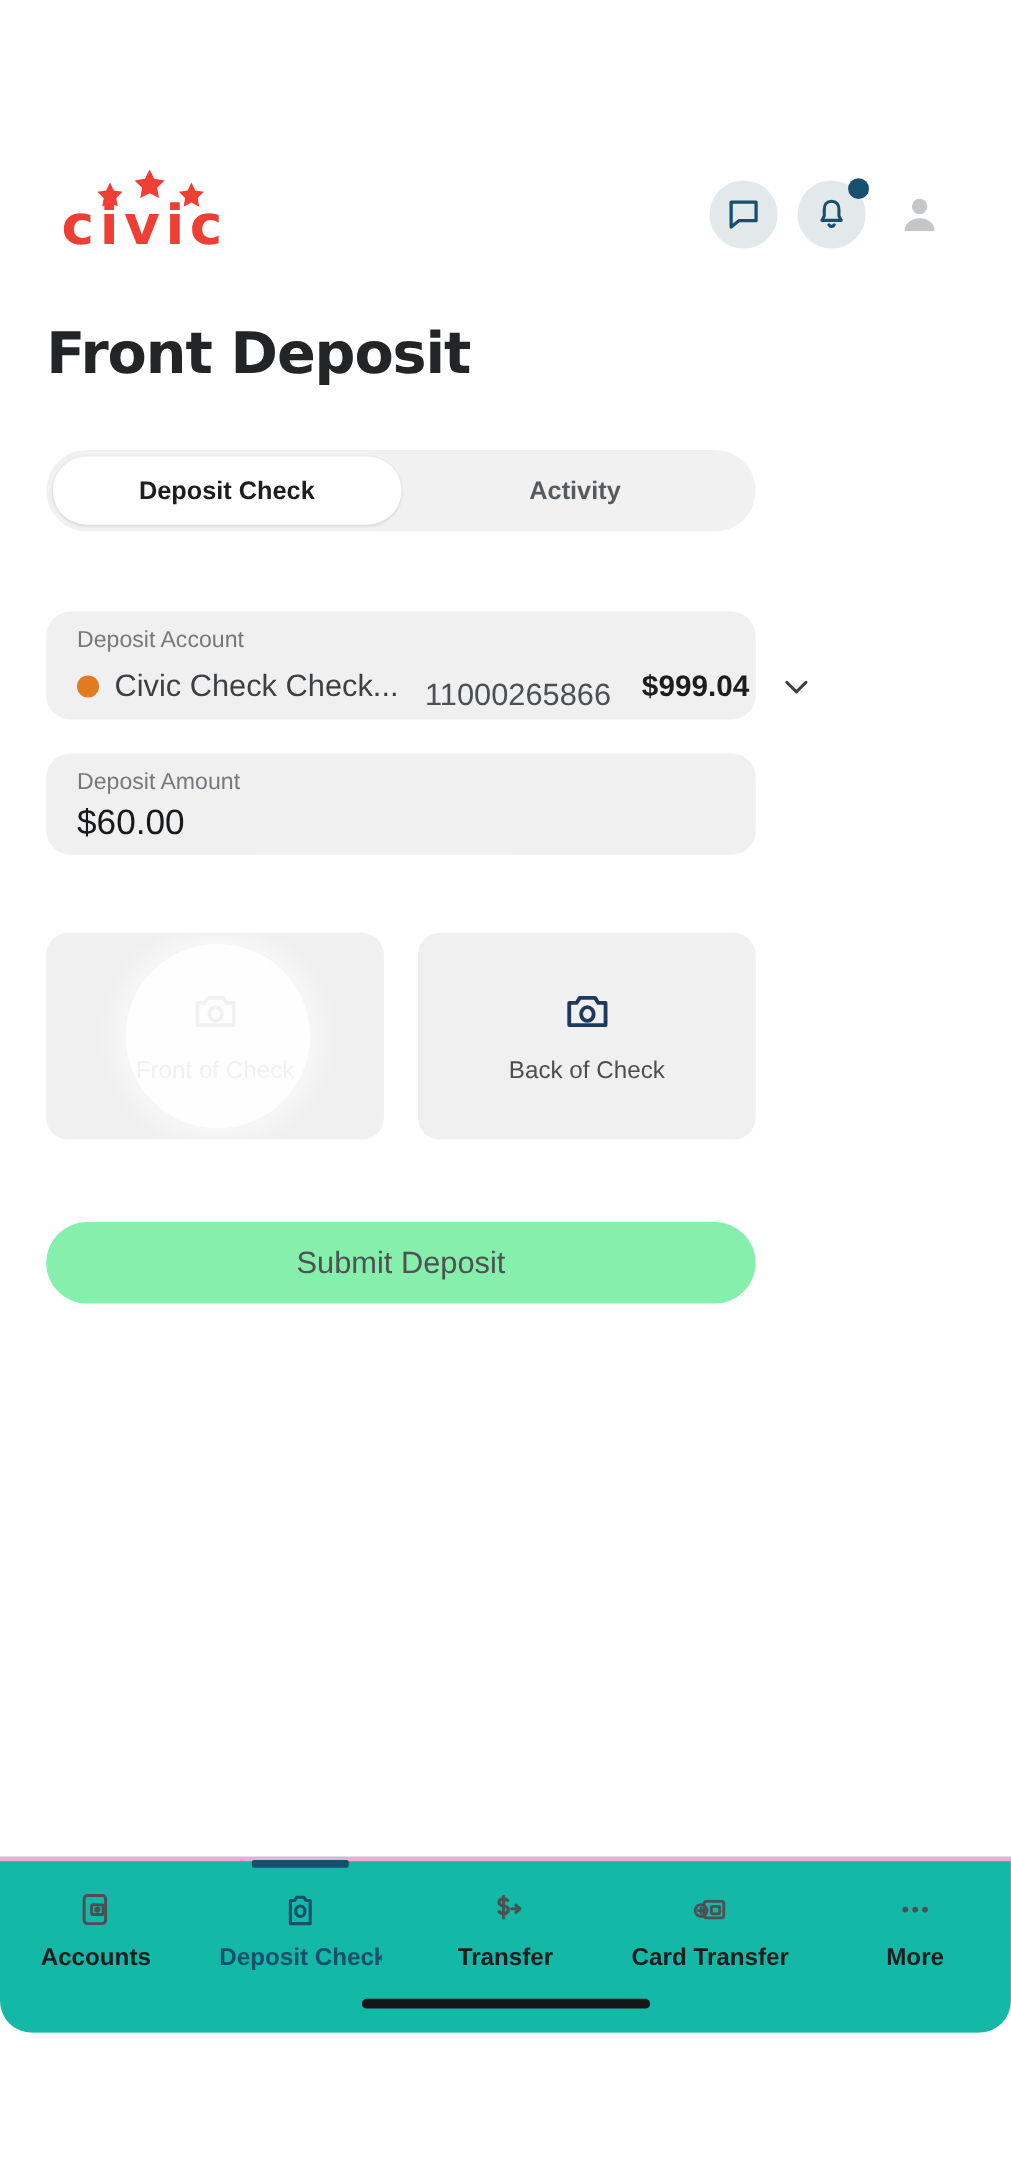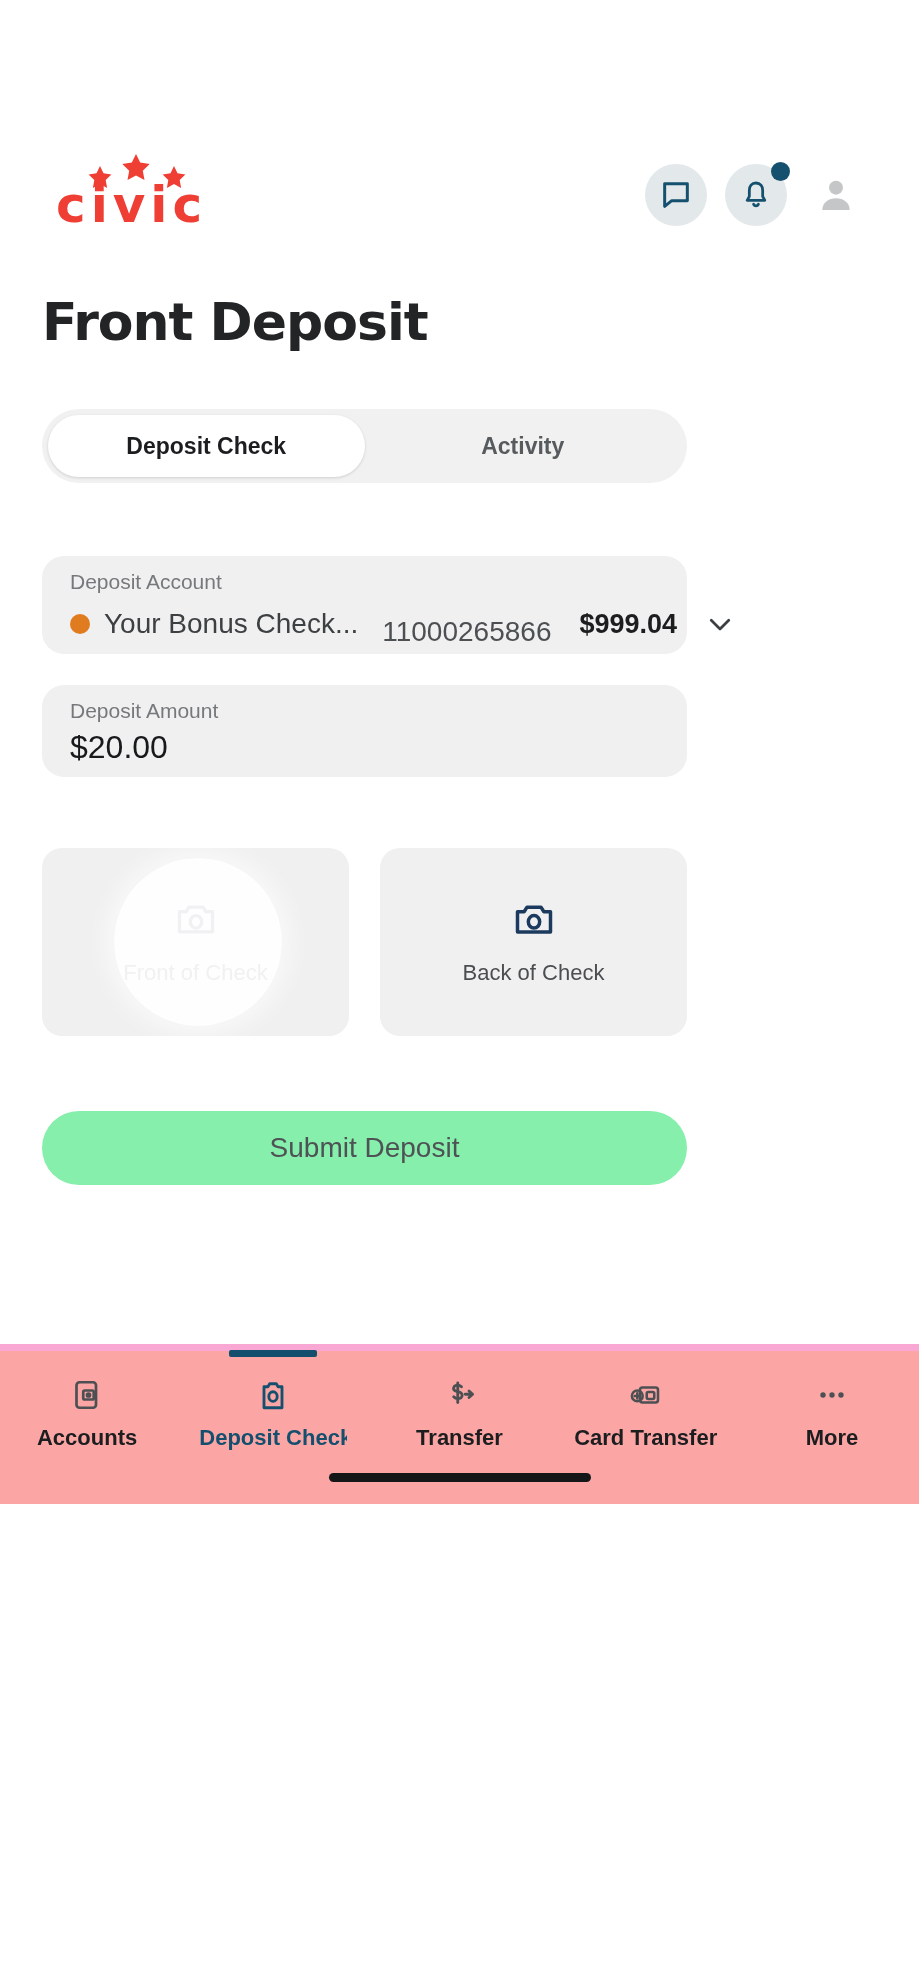--- a/index.html
+++ b/index.html
@@ -2,21 +2,21 @@
 <html><head>
 <meta charset="utf-8">
 <style>
   * { box-sizing: border-box; margin: 0; padding: 0; }
   html, body {
     width: 919px; height: 1980px;
     background: #ffffff;
     font-family: "Liberation Sans", sans-serif;
     -webkit-font-smoothing: antialiased;
   }
-  .screen { position: relative; width: 919px; height: 1504px; background: #fff; overflow: hidden; }
+  .screen { position: relative; width: 919px; height: 1848px; background: #fff; overflow: hidden; border-radius: 29px; }
 
   
   .header {
     position: absolute; left: 0; top: 140px; width: 919px; height: 110px;
     display: flex; align-items: center; justify-content: space-between;
     padding: 0 52px 0 56px;
   }
   .logo { position: relative; width: 180px; height: 90px; }
   .logo-stars { position: absolute; left: 12px; top: 4px; width: 140px; height: 34px; }
   .logo-word {
@@ -98,21 +98,21 @@
   
   #submit-btn {
     position: absolute; left: 42px; top: 1111px; width: 645px; height: 74px;
     background: #86efac; border: none; border-radius: 37px;
     font-size: 28px; color: #4f5255; font-family: "Liberation Sans", sans-serif;
   }
 
   
   .bottom-nav {
     position: absolute; left: 0; bottom: 0; width: 919px; height: 160px;
-    border-top: 7px solid #f9a8d4; background: #fca5a5;
+    border-top: 4px solid #f9a8d4; background: #14b8a6;
     display: flex; align-items: flex-start; padding-top: 26px; gap: 12px;
   }
   .nav-item {
     flex: 1; position: relative;
     display: flex; flex-direction: column; align-items: center; gap: 12px;
   }
   .nav-label {
     font-size: 22px; font-weight: 700; color: #1b1d1f;
     max-width: 148px; overflow: hidden; white-space: nowrap;
   }
@@ -167,34 +167,34 @@
 
   <div class="segmented">
     <div class="seg-tab active">Deposit Check</div>
     <div class="seg-tab">Activity</div>
   </div>
 
   <div class="field-card" id="account-card">
     <div class="field-label">Deposit Account</div>
     <div class="account-row">
       <span class="acct-dot"></span>
-      <span class="acct-name">Your Bonus Check...</span>
+      <span class="acct-name">Civic Check Check...</span>
       <span class="acct-number">11000265866</span>
       <span class="acct-balance">$999.04</span>
       <span class="chev">
         <svg width="30" height="30" viewBox="0 0 24 24" fill="none" stroke="#3d4043" stroke-width="2.2" stroke-linecap="round" stroke-linejoin="round">
           <path d="M5 9l7 7 7-7"></path>
         </svg>
       </span>
     </div>
   </div>
 
   <div class="field-card" id="amount-card">
     <div class="field-label">Deposit Amount</div>
-    <div class="amount-value">$20.00</div>
+    <div class="amount-value">$60.00</div>
   </div>
 
   <div class="tile" id="tile-front">
     <svg width="44" height="44" viewBox="0 0 24 24" fill="none" stroke="#8a8f99" stroke-width="1.8" stroke-linejoin="round">
       <path d="M3 7.5h3.6L8.2 5h7.6l1.6 2.5H21v11H3z"></path>
       <ellipse cx="12" cy="13" rx="3.1" ry="3.4"></ellipse>
     </svg>
     <span class="tile-label">Front of Check</span>
   </div>
 

